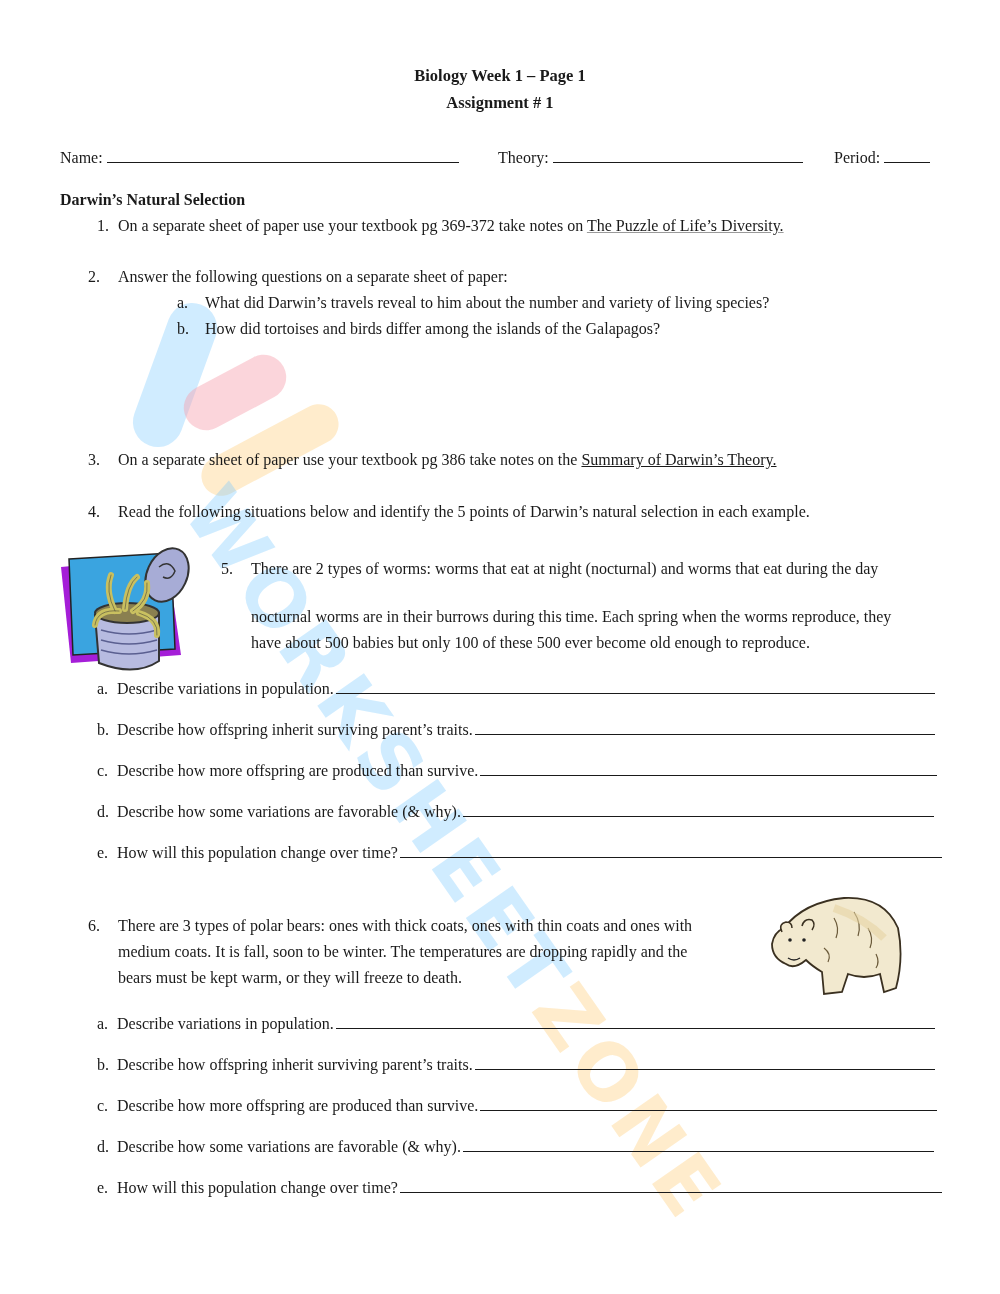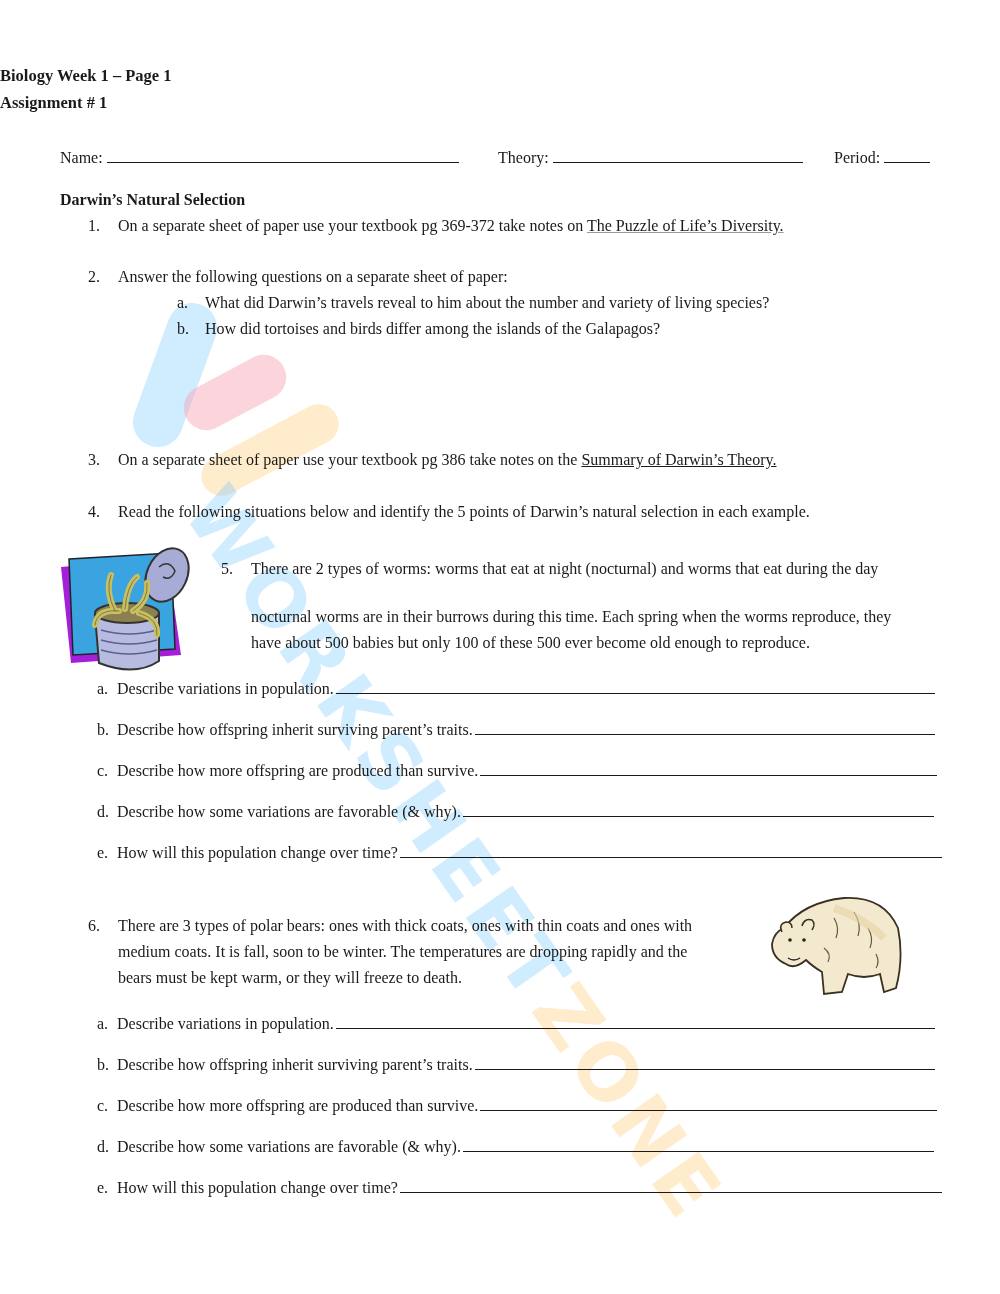--- a/index.html
+++ b/index.html
@@ -2,21 +2,21 @@
 <html><head>
 <meta charset="utf-8">
 <style>
   html, body { margin: 0; padding: 0; background: #ffffff; }
   body {
     width: 1000px; height: 1294px; position: relative; overflow: hidden;
     font-family: "Liberation Serif", "DejaVu Serif", serif;
     color: #1a1a1a; font-size: 16px;
   }
   .abs { position: absolute; white-space: nowrap; }
-  .title { font-weight: bold; font-size: 16.5px; text-align: left; width: 1000px; left: 0; }
+  .title { font-weight: bold; font-size: 16.5px; text-align: center; width: 1000px; left: 0; }
   .u { text-decoration: underline; }
   .wavy { text-decoration: underline; text-decoration-color: #9a9a9a; }
   .blank { display: inline-block; border-bottom: 1.5px solid #1a1a1a; height: 14px; vertical-align: baseline; }
   .line-row { position: absolute; display: flex; align-items: flex-end; }
   .line-row .label { white-space: nowrap; }
   .line-row .fill { flex: 1; border-bottom: 1.6px solid #1a1a1a; margin-bottom: 4px; margin-left: 2px; }
   .num { display: inline-block; width: 30px; }
   .sub { display: inline-block; width: 28px; }
 
   
@@ -55,21 +55,21 @@
     <span>Theory:</span>
     <span class="blank" style="width:250px;"></span>
   </div>
   <div class="abs" style="left:834px;top:148px;">
     <span>Period:</span>
     <span class="blank" style="width:46px;"></span>
   </div>
 
   <div class="abs" style="left:60px;top:191px;font-weight:bold;">Darwin’s Natural Selection</div>
 
-  <div class="abs" style="left:88px;top:217px;">
+  <div class="abs" style="left:88px;top:217px;text-align:center;">
     <span class="num">1.</span><span>On a separate sheet of paper use your textbook pg 369-372 take notes on </span><span class="wavy">The Puzzle of Life’s Diversity.</span>
   </div>
 
   <div class="abs" style="left:88px;top:268px;">
     <span class="num">2.</span><span>Answer the following questions on a separate sheet of paper:</span>
   </div>
   <div class="abs" style="left:177px;top:294px;">
     <span class="sub">a.</span><span>What did Darwin’s travels reveal to him about the number and variety of living species?</span>
   </div>
   <div class="abs" style="left:177px;top:320px;">

